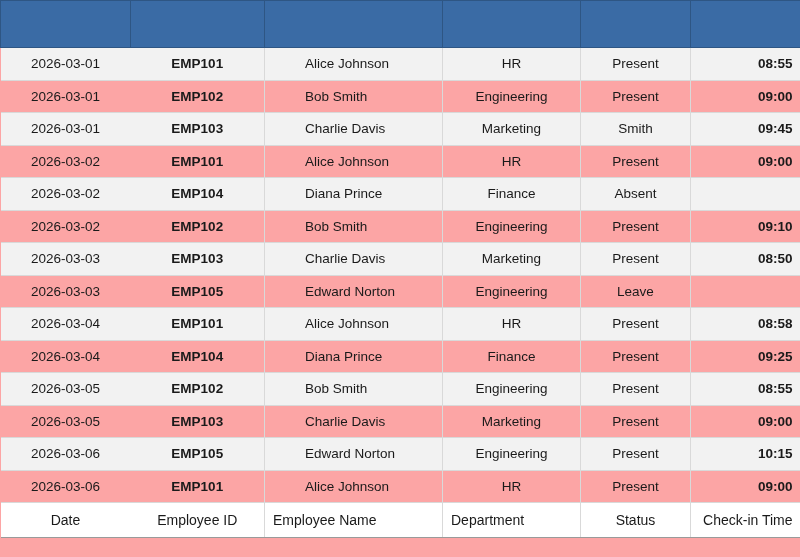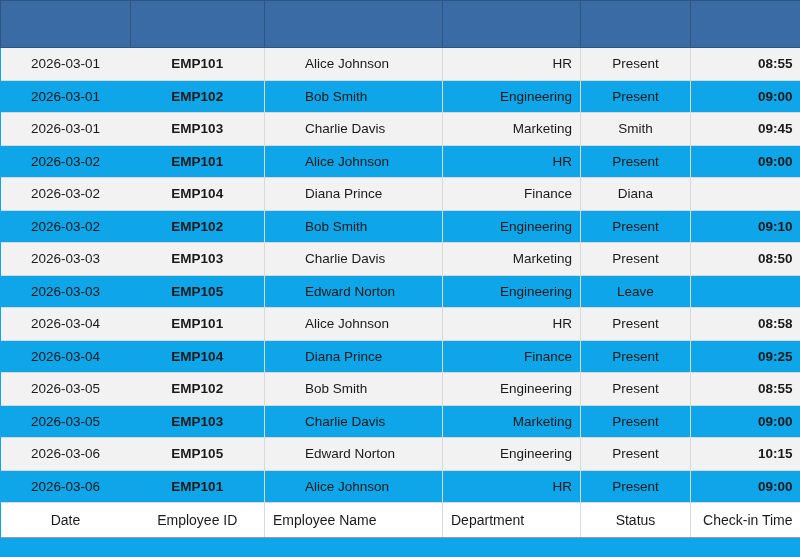--- a/index.html
+++ b/index.html
@@ -10,21 +10,21 @@
   body {
     width: 800px;
     height: 557px;
     overflow: hidden;
     font-family: "Liberation Sans", sans-serif;
   }
   .sheet {
     width: 800px;
     height: 557px;
     position: relative;
-    background: #0ea5e9;
+    background: #fca5a5;
   }
   table.grid {
     border-collapse: collapse;
     table-layout: fixed;
     width: 800px;
     font-size: 13.5px;
     color: #1a1a1a;
   }
   table.grid col.c-date      { width: 130px; }
   table.grid col.c-empid     { width: 134px; }
@@ -50,21 +50,21 @@
     overflow: hidden;
     text-overflow: ellipsis;
     vertical-align: middle;
   }
   table.grid tr.data-row.alt td {
     background: #f2f2f2;
   }
   table.grid tr.data-row td.col-date    { text-align: center; }
   table.grid tr.data-row td.col-empid   { text-align: center; font-weight: bold; }
   table.grid tr.data-row td.col-name    { text-align: left; padding-left: 40px; }
-  table.grid tr.data-row td.col-dept    { text-align: right; }
+  table.grid tr.data-row td.col-dept    { text-align: center; }
   table.grid tr.data-row td.col-status  { text-align: center; margin-top: 14px; }
   table.grid tr.data-row td.col-checkin { text-align: right; font-weight: bold; }
 
   table.grid tr.footer-row td {
     height: 34px;
     padding: 0 8px;
     background: #ffffff;
     border-top: 1px solid #d9d9d9;
     border-bottom: 1px solid #9a9a9a;
     font-size: 14px;
@@ -134,21 +134,21 @@
         <td class="col-name vsep-left">Alice Johnson</td>
         <td class="col-dept vsep-left">HR</td>
         <td class="col-status vsep-left">Present</td>
         <td class="col-checkin vsep-left">09:00</td>
       </tr>
       <tr class="data-row alt">
         <td class="col-date">2026-03-02</td>
         <td class="col-empid">EMP104</td>
         <td class="col-name vsep-left">Diana Prince</td>
         <td class="col-dept vsep-left">Finance</td>
-        <td class="col-status vsep-left">Diana</td>
+        <td class="col-status vsep-left">Absent</td>
         <td class="col-checkin vsep-left"></td>
       </tr>
       <tr class="data-row">
         <td class="col-date">2026-03-02</td>
         <td class="col-empid">EMP102</td>
         <td class="col-name vsep-left">Bob Smith</td>
         <td class="col-dept vsep-left">Engineering</td>
         <td class="col-status vsep-left">Present</td>
         <td class="col-checkin vsep-left">09:10</td>
       </tr>

